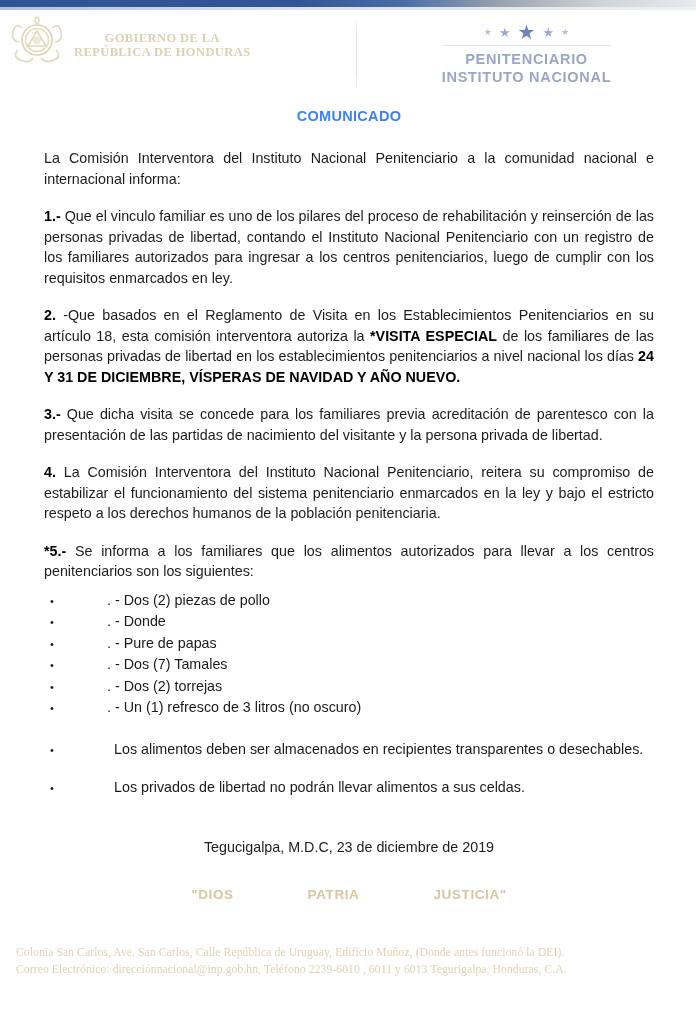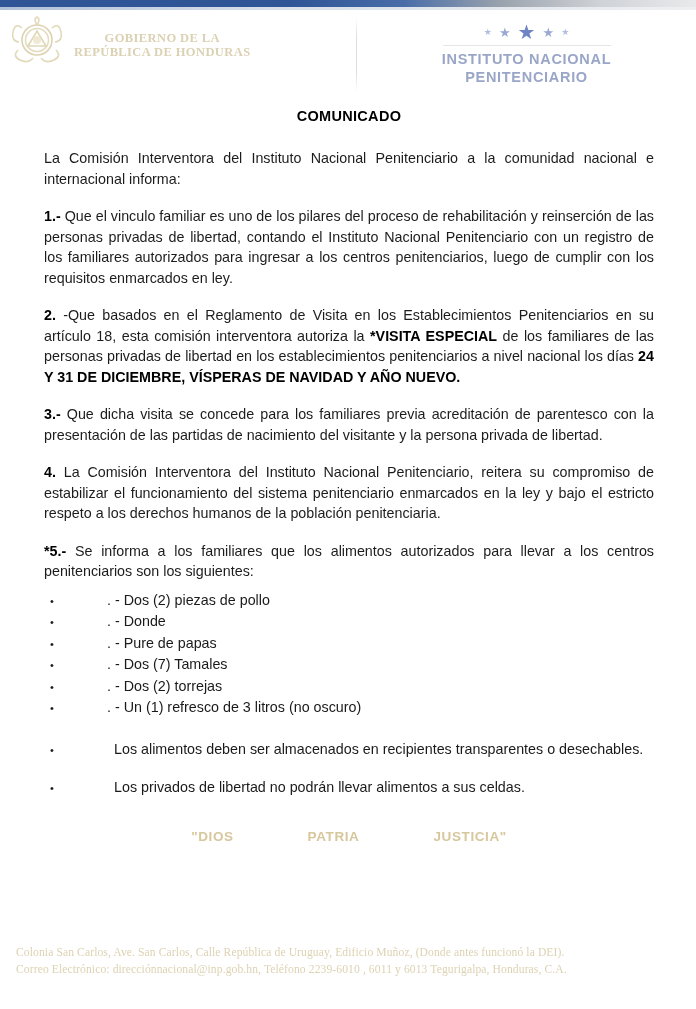--- a/index.html
+++ b/index.html
@@ -115,21 +115,21 @@
     top: 108px;
     left: 44px;
     width: 610px;
   }
   .title {
     text-align: center;
     font-weight: 700;
     font-size: 14.5px;
     letter-spacing: .3px;
     margin-bottom: 24px;
-    color: #000000;
+    color: #3b82f6;
   }
   p.para {
     margin: 0 0 17px 0;
     text-align: justify;
     font-size: 14.3px;
     line-height: 20.5px;
     color: #1c1c1c;
   }
   p.para.tight { margin-bottom: 8px; }
   b { font-weight: 700; color: #000; }
@@ -245,22 +245,22 @@
   <div class="logo-right">
     <div class="stars">
       <span class="st s1">★</span>
       <span class="st s2">★</span>
       <span class="st s3">★</span>
       <span class="st s2">★</span>
       <span class="st s1">★</span>
     </div>
     <div class="rule"></div>
     <div class="inp-text">
+      <div>PENITENCIARIO</div>
       <div>INSTITUTO NACIONAL</div>
-      <div>PENITENCIARIO</div>
     </div>
   </div>
 </div>
 
 <div class="doc">
 
   <div class="title">COMUNICADO</div>
 
   <p class="para">La Comisión Interventora del Instituto Nacional Penitenciario a la comunidad nacional e internacional informa:</p>
 
@@ -304,20 +304,21 @@
   <div class="close-bullet">
     <span class="bul">•</span>
     <span class="txt">Los alimentos deben ser almacenados en recipientes transparentes o desechables.</span>
   </div>
 
   <div class="close-bullet">
     <span class="bul">•</span>
     <span class="txt">Los privados de libertad no podrán llevar alimentos a sus celdas.</span>
   </div>
 
+  <div class="place-date">Tegucigalpa, M.D.C, 23 de diciembre de 2019</div>
 
   <div class="motto">
     <span>"DIOS</span>
     <span>PATRIA</span>
     <span>JUSTICIA"</span>
   </div>
 </div>
 
 <div class="footer">
   <div>Colonia San Carlos, Ave. San Carlos, Calle República de Uruguay, Edificio Muñoz, (Donde antes funcionó la DEI).</div>

